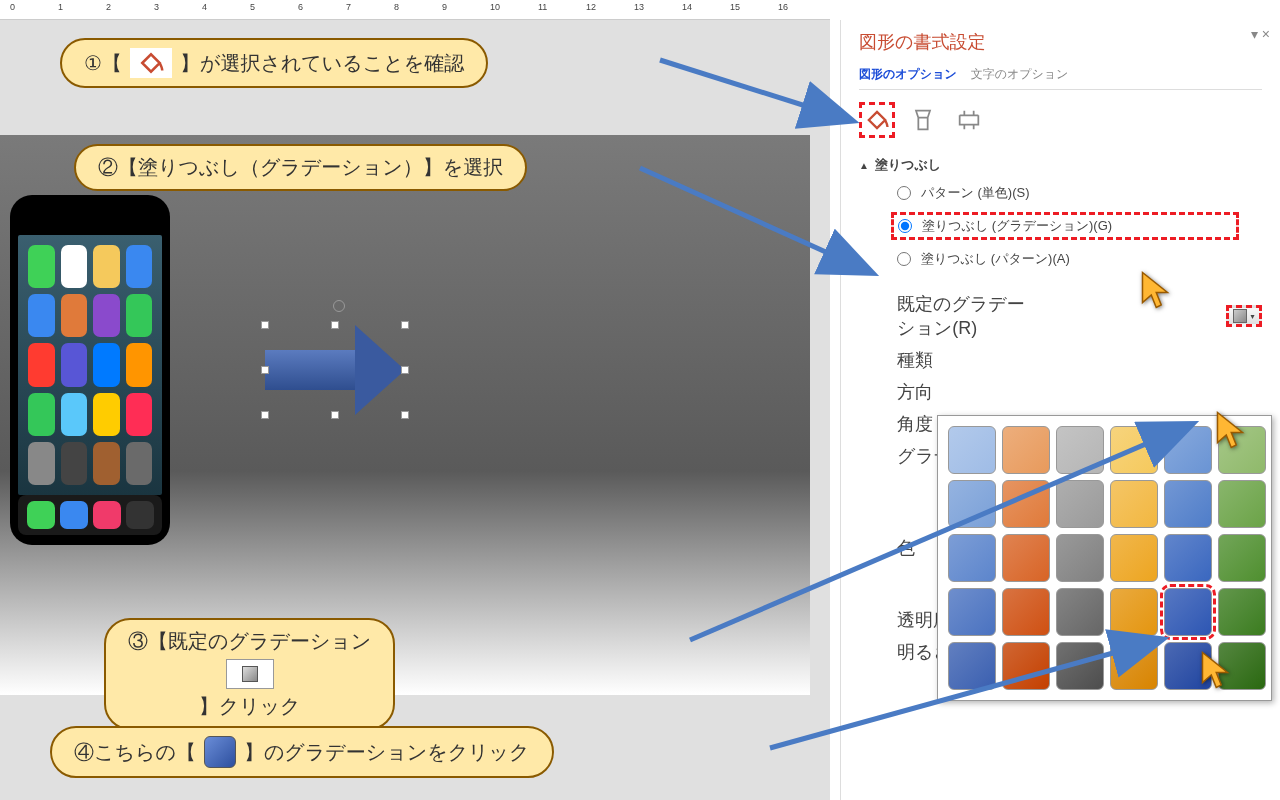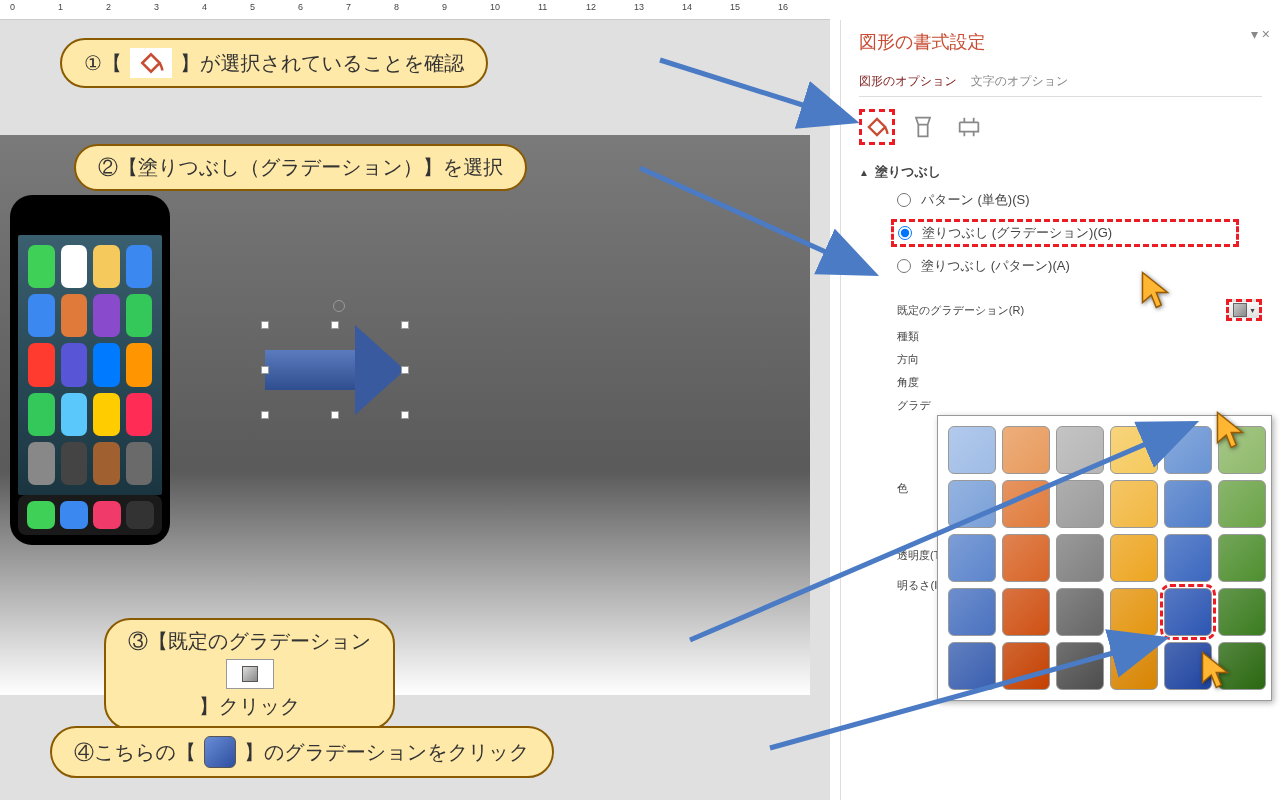--- a/index.html
+++ b/index.html
@@ -22,39 +22,39 @@
 
 .arrow-shape { position: absolute; top: 190px; left: 265px; width: 140px; height: 90px; }
 .arrow-body { position: absolute; top: 25px; left: 0; width: 95px; height: 40px; background: linear-gradient(180deg, #5b7bbf, #2f4e8f); }
 .arrow-head { position: absolute; top: 0; left: 90px; width: 0; height: 0; border-top: 45px solid transparent; border-bottom: 45px solid transparent; border-left: 50px solid #3a5a9f; }
 .sel-handle { position: absolute; width: 8px; height: 8px; background: #fff; border: 1px solid #999; }
 .rot-handle { position: absolute; top: -25px; left: 68px; width: 12px; height: 12px; border: 1px solid #999; border-radius: 50%; }
 
 
 .panel { position: absolute; top: 20px; right: 0; width: 440px; height: 780px; background: #fff; border-left: 1px solid #ddd; padding: 10px 18px; font-size: 13px; color: #444; }
 .panel-close { position: absolute; top: 6px; right: 10px; color: #888; font-size: 14px; }
-.panel-title { color: #c84c32; font-size: 18px; font-weight: normal; margin-bottom: 19px; }
+.panel-title { color: #c84c32; font-size: 18px; font-weight: normal; margin-bottom: 12px; }
 .panel-tabs { display: flex; gap: 14px; border-bottom: 1px solid #ddd; padding-bottom: 6px; margin-bottom: 12px; }
 .panel-tab { color: #888; font-size: 12px; }
-.panel-tab.active { color: #7f1d1d; font-weight: normal; }
+.panel-tab.active { color: #1d4ed8; font-weight: bold; }
 .icon-row { display: flex; gap: 10px; margin-bottom: 18px; align-items: center; }
 .icon-box { width: 36px; height: 36px; display: flex; align-items: center; justify-content: center; border: 1px solid transparent; }
 .paint-icon { width: 28px; height: 28px; }
 .highlight-box { border: 3px dashed #ed1c24 !important; }
 
 .section-header { display: flex; align-items: center; gap: 6px; color: #444; font-weight: bold; margin-bottom: 10px; font-size: 13px; }
 .section-header .tri { font-size: 10px; }
 .radio-list { padding-left: 38px; display: flex; flex-direction: column; gap: 10px; margin-bottom: 20px; }
 .radio-row { display: flex; align-items: center; gap: 10px; }
 .radio-row input { width: 14px; height: 14px; }
 .radio-row label { font-size: 13px; }
 .radio-highlight { border: 3px dashed #ed1c24; padding: 2px 4px; margin-left: -6px; }
 
 .prop-row { display: flex; align-items: center; padding: 4px 0 4px 38px; gap: 8px; }
-.prop-label { width: 130px; font-size: 11px; }
+.prop-label { width: 130px; font-size: 18px; }
 .prop-control { flex: 1; display: flex; align-items: center; gap: 6px; }
 .dropdown-btn { width: 36px; height: 22px; border: 1px solid #aaa; background: linear-gradient(#f8f8f8,#e0e0e0); display: inline-flex; align-items: center; justify-content: center; position: relative; }
 .dropdown-btn .sw { width: 14px; height: 14px; background: linear-gradient(135deg,#ccc,#888); border: 1px solid #666; }
 .dropdown-btn .car { font-size: 8px; margin-left: 3px; }
 .spinner { width: 70px; height: 22px; border: 1px solid #aaa; text-align: center; font-size: 12px; display: inline-flex; align-items: center; justify-content: center; }
 .slider-track { width: 80px; height: 4px; background: #999; position: relative; }
 .slider-thumb { position: absolute; top: -4px; width: 4px; height: 12px; background: #333; }
 
 
 .grad-popup { position: absolute; top: 415px; right: 8px; width: 335px; background: #fff; border: 1px solid #999; box-shadow: 2px 2px 6px rgba(0,0,0,0.3); padding: 10px; display: grid; grid-template-columns: repeat(6, 48px); gap: 6px; z-index: 10; }

